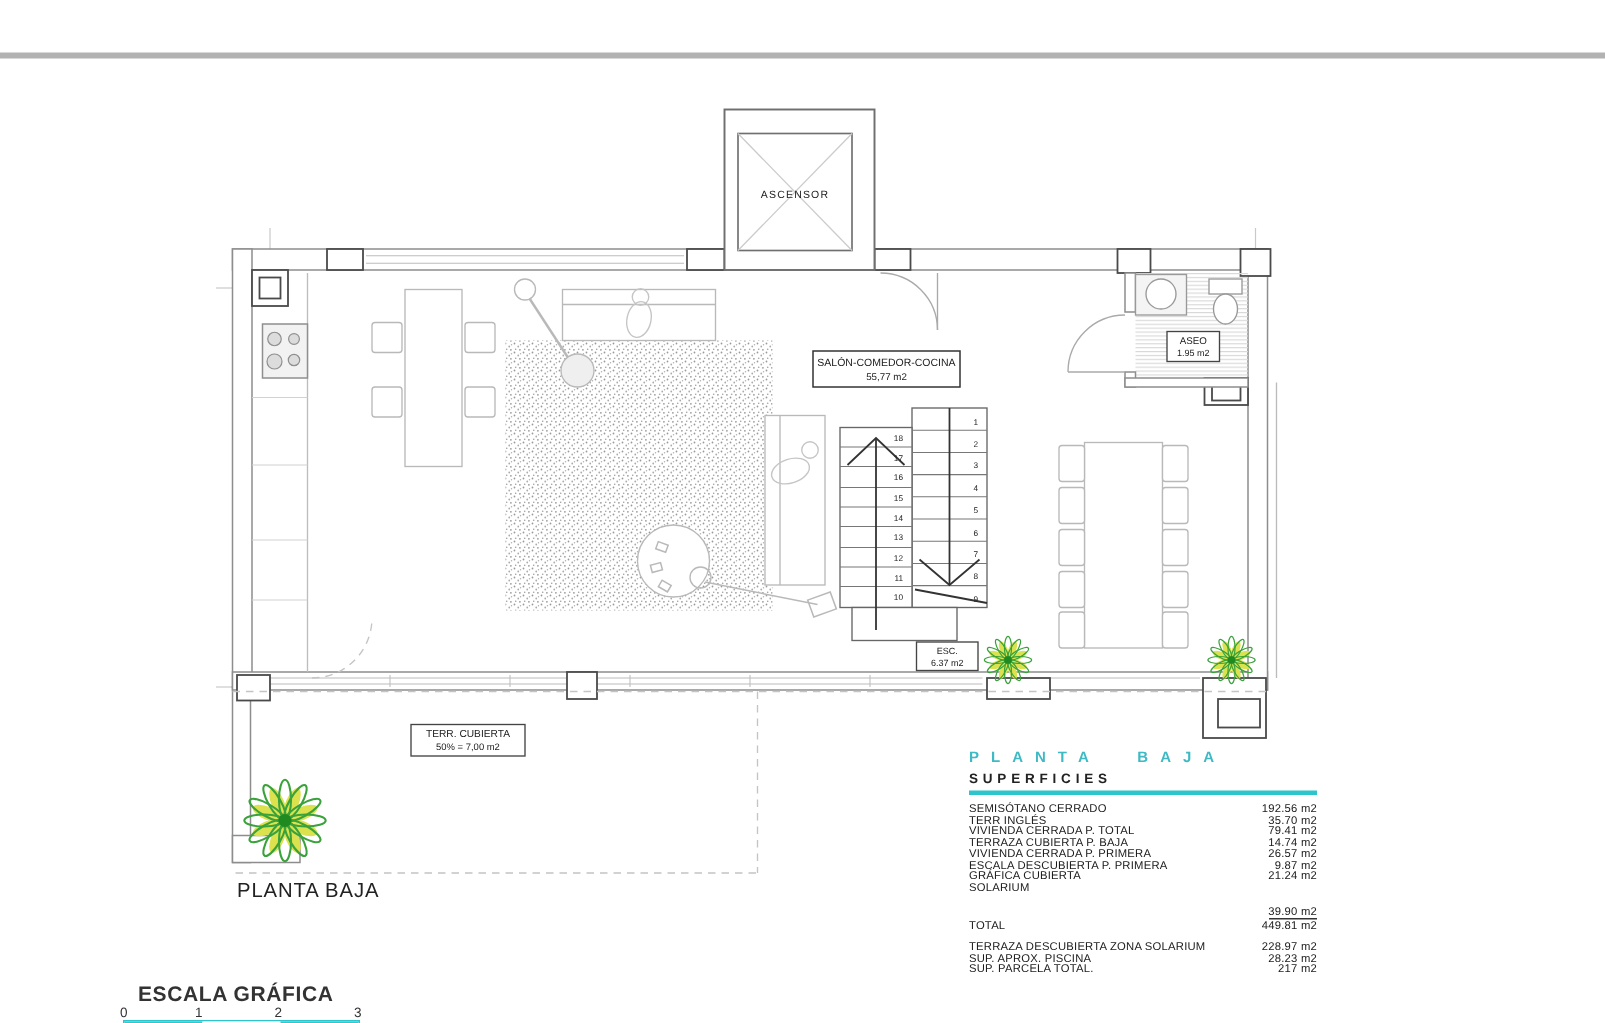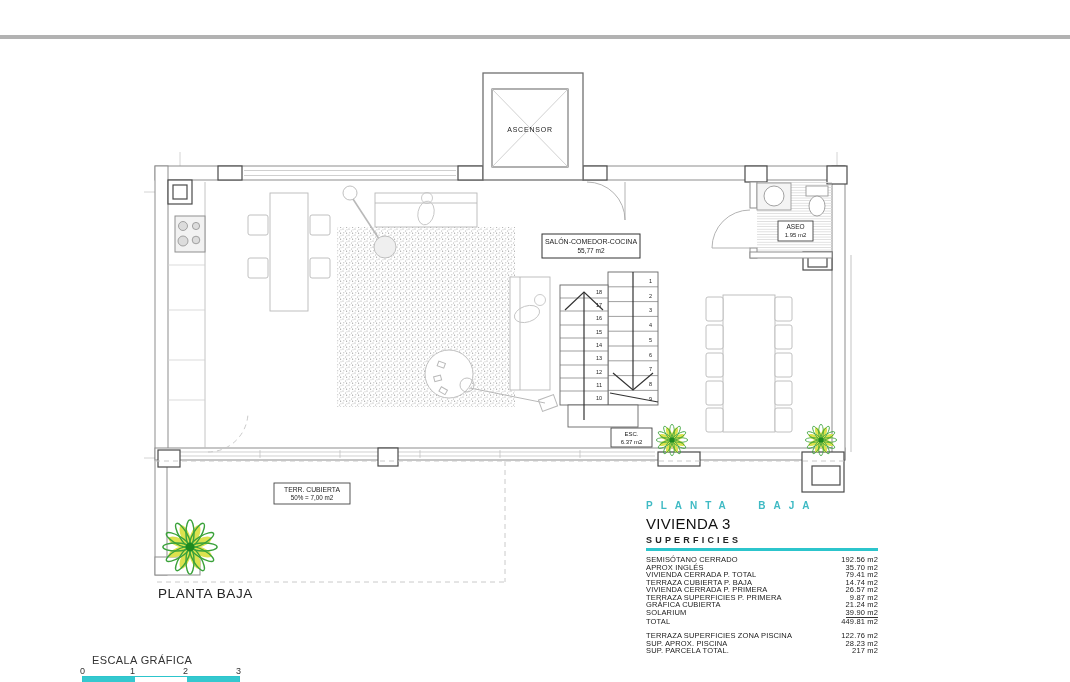--- a/index.html
+++ b/index.html
@@ -15,26 +15,26 @@
 
   
   .panel{position:absolute;left:646px;top:500px;width:234px;}
   .panel-header{font-size:10px;font-weight:bold;color:#3fbac4;letter-spacing:8px;word-spacing:14px;}
   .panel-title{font-size:15px;color:#111;margin-top:4px;letter-spacing:.3px;}
   .panel-subtitle{font-size:9px;font-weight:bold;letter-spacing:3.2px;color:#222;margin-top:3px;}
   .panel-rule{width:232px;height:3.2px;background:#2cc5cc;margin-top:3px;}
   .area-table{margin-top:5px;width:232px;font-size:7.5px;line-height:7.55px;letter-spacing:.15px;}
   .area-row{display:flex;justify-content:space-between;}
   .area-row .val{text-align:center;white-space:nowrap;}
-  .area-row .val.sum{border-bottom:.5px solid #333;}
+  .area-row .val.sum{border-bottom:.5px solid #333;margin-top:16px;}
   .table-gap{height:7px;}
 
   
   .scalebar{position:absolute;left:80px;top:654px;width:170px;}
-  .scalebar-title{font-size:11px;font-weight:normal;color:#333;letter-spacing:.4px;padding-left:12px;}
+  .scalebar-title{font-size:14px;font-weight:bold;color:#333;letter-spacing:.4px;padding-left:12px;}
   .scalebar-ticks{position:relative;height:10px;font-size:9px;color:#333;}
   .scalebar-ticks span{position:absolute;top:0;}
   .tick-0{left:0;} .tick-1{left:50px;} .tick-2{left:103px;} .tick-3{left:156px;}
   .scalebar-bar{position:relative;left:2px;top:0;height:8px;width:156px;
       border:1px solid #2cc5cc;display:flex;}
   .seg{height:100%;width:52px;}
   .seg.fill{background:#35c8cf;} .seg.empty{background:#ffffff;}
 </style>
 </head>
 <body>
@@ -309,64 +309,63 @@
     <rect x="274" y="483" width="76" height="21" fill="#ffffff" stroke="#444" stroke-width="0.9"></rect>
     <text x="312" y="491.5" font-size="6.8" text-anchor="middle">TERR. CUBIERTA</text>
     <text x="312" y="500" font-size="6.3" text-anchor="middle">50% = 7,00 m2</text>
   </g>
 </svg>
 
 <div class="plan-floor-label">PLANTA BAJA</div>
 
 <div class="panel">
   <div class="panel-header">PLANTA BAJA</div>
-  <div class="panel-title">VIVIENDA 3</div>
   <div class="panel-subtitle">SUPERFICIES</div>
   <div class="panel-rule"></div>
   <div class="area-table">
     <div class="area-row">
       <span class="lbl">SEMISÓTANO CERRADO</span>
       <span class="val">192.56 m2</span>
     </div>
     <div class="area-row">
-      <span class="lbl">APROX INGLÉS</span>
+      <span class="lbl">TERR INGLÉS</span>
       <span class="val">35.70 m2</span>
     </div>
     <div class="area-row">
       <span class="lbl">VIVIENDA CERRADA P. TOTAL</span>
       <span class="val">79.41 m2</span>
     </div>
     <div class="area-row">
       <span class="lbl">TERRAZA CUBIERTA P. BAJA</span>
       <span class="val">14.74 m2</span>
     </div>
     <div class="area-row">
       <span class="lbl">VIVIENDA CERRADA P. PRIMERA</span>
       <span class="val">26.57 m2</span>
     </div>
     <div class="area-row">
-      <span class="lbl">TERRAZA SUPERFICIES P. PRIMERA</span>
+      <span class="lbl">ESCALA DESCUBIERTA P. PRIMERA</span>
       <span class="val">9.87 m2</span>
     </div>
     <div class="area-row">
       <span class="lbl">GRÁFICA CUBIERTA</span>
       <span class="val">21.24 m2</span>
     </div>
     <div class="area-row">
       <span class="lbl">SOLARIUM</span>
       <span class="val sum">39.90 m2</span>
     </div>
     <div class="area-row">
       <span class="lbl">TOTAL</span>
       <span class="val">449.81 m2</span>
     </div>
     <div class="table-gap"></div>
     <div class="area-row">
-      <span class="lbl">TERRAZA SUPERFICIES  ZONA PISCINA</span>
-      <span class="val">122.76 m2</span>
+      <span class="lbl">TERRAZA DESCUBIERTA  ZONA SOLARIUM</span>
+      <span class="val">228.97 m2</span>
     </div>
     <div class="area-row">
       <span class="lbl">SUP.  APROX.  PISCINA</span>
       <span class="val">28.23 m2</span>
     </div>
     <div class="area-row">
       <span class="lbl">SUP. PARCELA TOTAL.</span>
       <span class="val">217 m2</span>
     </div>
   </div>

